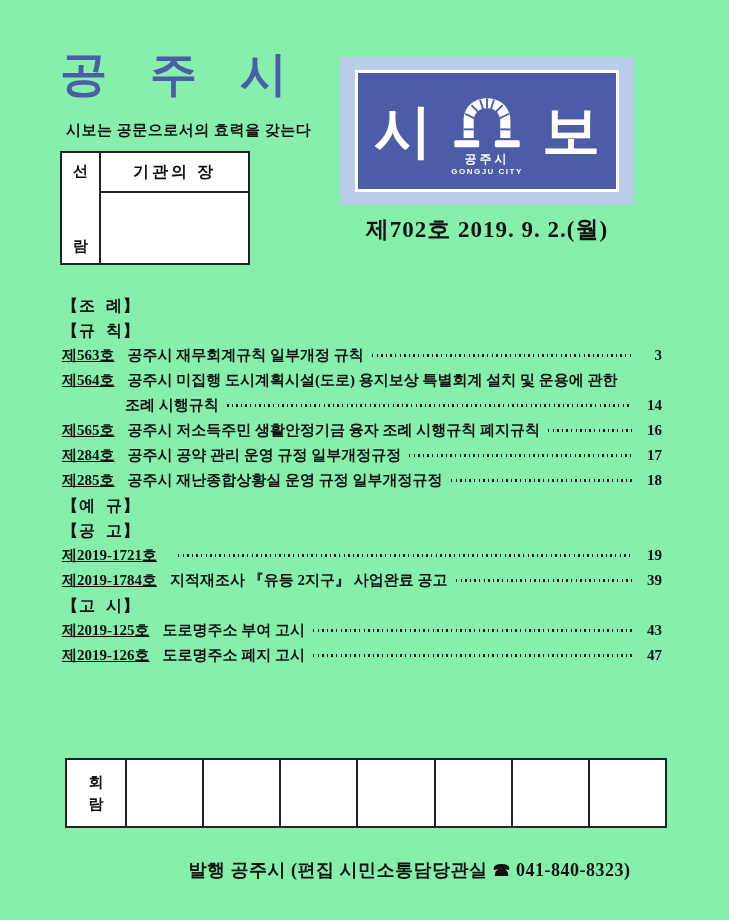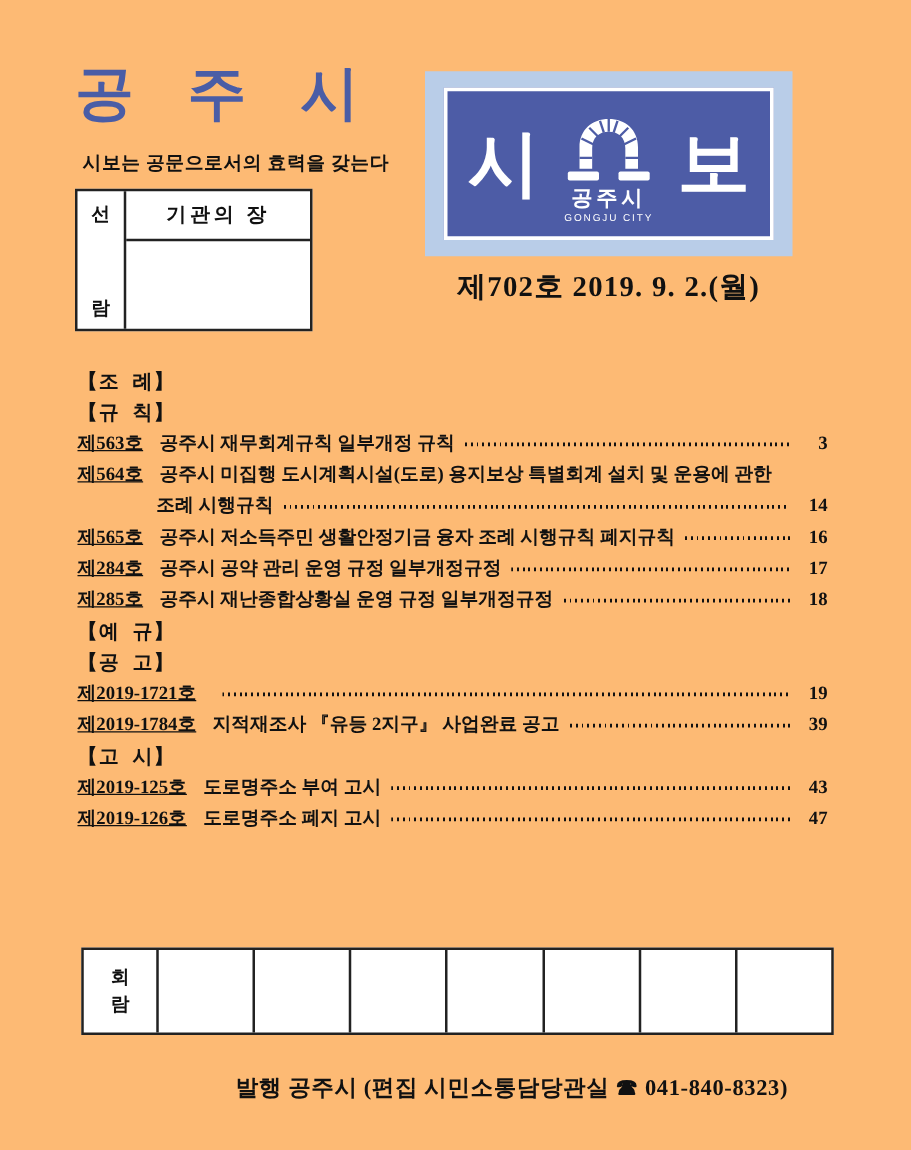--- a/index.html
+++ b/index.html
@@ -1,16 +1,16 @@
 <!DOCTYPE html>
 <html><head>
 <meta charset="utf-8">
 <style>
   html,body{margin:0;padding:0;background:#fff;}
-  .page{position:relative;width:729px;height:920px;background:#fdba74;overflow:hidden;
+  .page{position:relative;width:729px;height:920px;background:#86efac;overflow:hidden;
         font-family:"Liberation Serif","DejaVu Serif",serif;color:#111;}
 
   
   .masthead-title{position:absolute;left:60px;top:46px;
       font-family:"Liberation Sans","DejaVu Sans",sans-serif;
       font-weight:700;font-size:47px;line-height:1.2;color:#4a5da6;
       word-spacing:26px;letter-spacing:2px;white-space:pre;}
   .masthead-subtitle{position:absolute;left:66px;top:121px;
       font-weight:700;font-size:15px;letter-spacing:0.5px;}
 
@@ -27,23 +27,23 @@
 
   
   .logo{position:absolute;left:340px;top:57px;width:294px;height:148px;
       background:#b9cde8;padding:13px 15px;box-sizing:border-box;}
   .logo-inner{width:100%;height:100%;background:#4d5ca6;border:3px solid #ffffff;
       box-sizing:border-box;display:flex;align-items:center;justify-content:space-between;
       padding:2px 16px;}
   .logo-char{color:#fff;font-family:"Liberation Sans","DejaVu Sans",sans-serif;
       font-weight:700;font-size:58px;line-height:1;}
   .logo-center{display:flex;flex-direction:column;align-items:center;margin-top:2px;}
-  .logo-city{color:#fff;font-weight:700;font-size:17px;letter-spacing:3px;line-height:1.1;margin-top:1px;}
+  .logo-city{color:#fff;font-weight:700;font-size:12px;letter-spacing:3px;line-height:1.1;margin-top:1px;}
   .logo-city-en{color:#fff;font-family:"Liberation Sans","DejaVu Sans",sans-serif;
-      font-weight:400;font-size:8px;letter-spacing:1.5px;margin-top:1px;}
+      font-weight:700;font-size:8px;letter-spacing:1.5px;margin-top:1px;}
 
   .issue{position:absolute;left:340px;top:214px;width:294px;text-align:center;
       font-weight:700;font-size:23px;letter-spacing:1px;}
 
   
   .toc{position:absolute;left:62px;top:293px;width:600px;font-weight:700;font-size:15px;}
   .toc-heading{line-height:25px;font-size:16px;letter-spacing:1px;white-space:pre;}
   .toc-row{display:flex;align-items:baseline;line-height:25px;}
   .toc-row.cont{padding-left:63px;}
   .toc-no{flex:none;margin-right:13px;white-space:pre;text-decoration:underline;}

